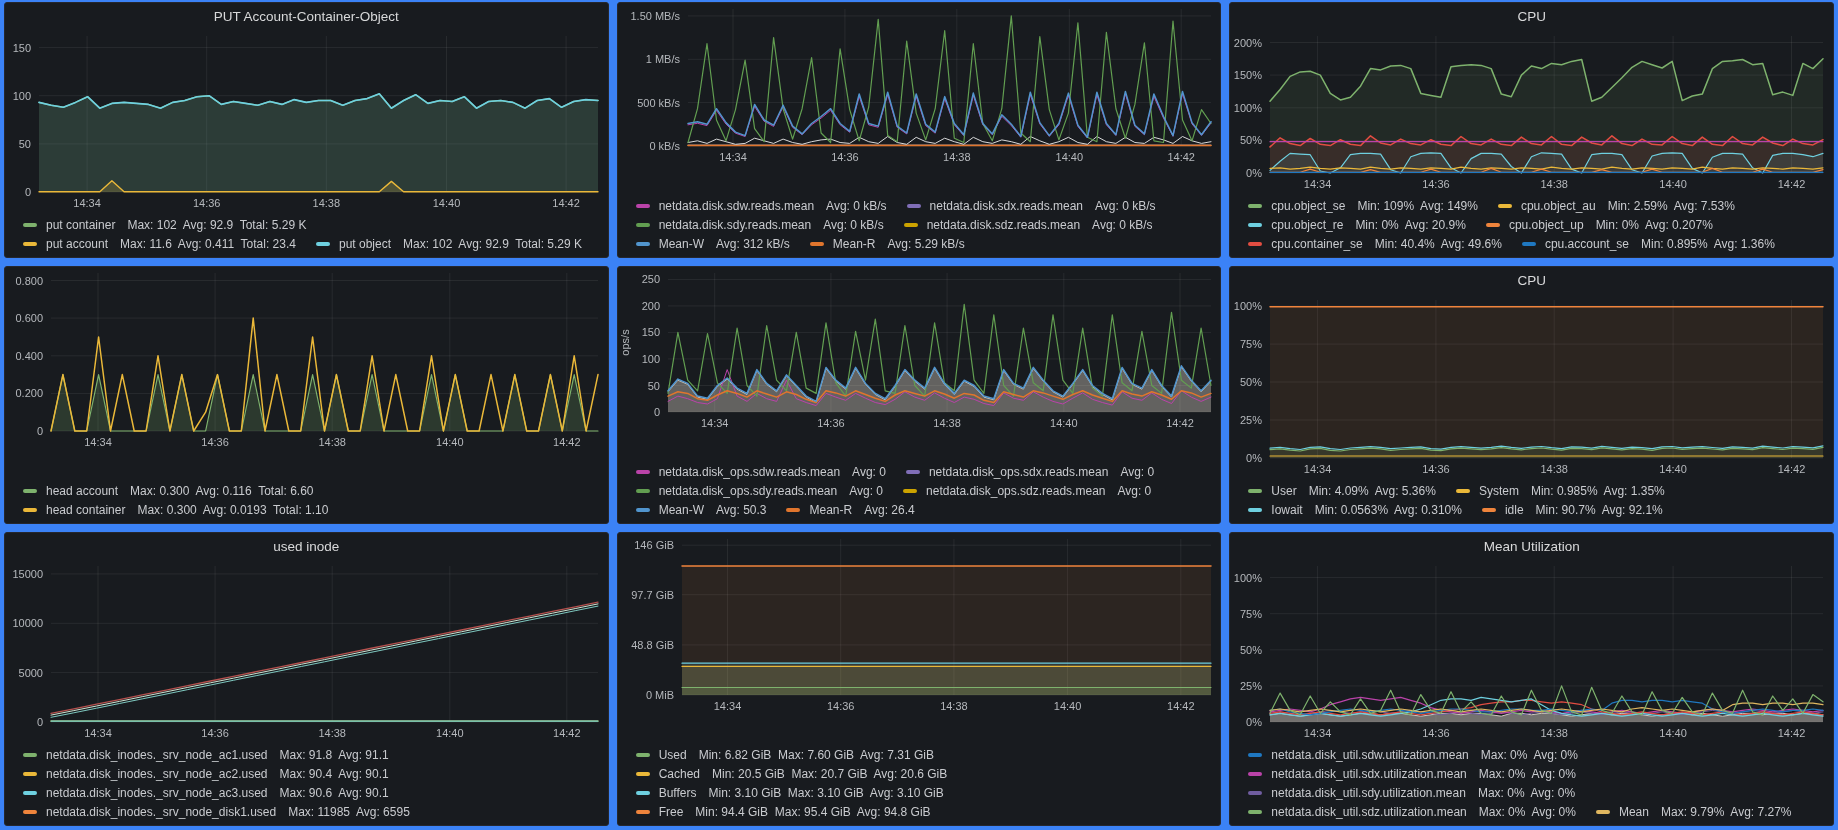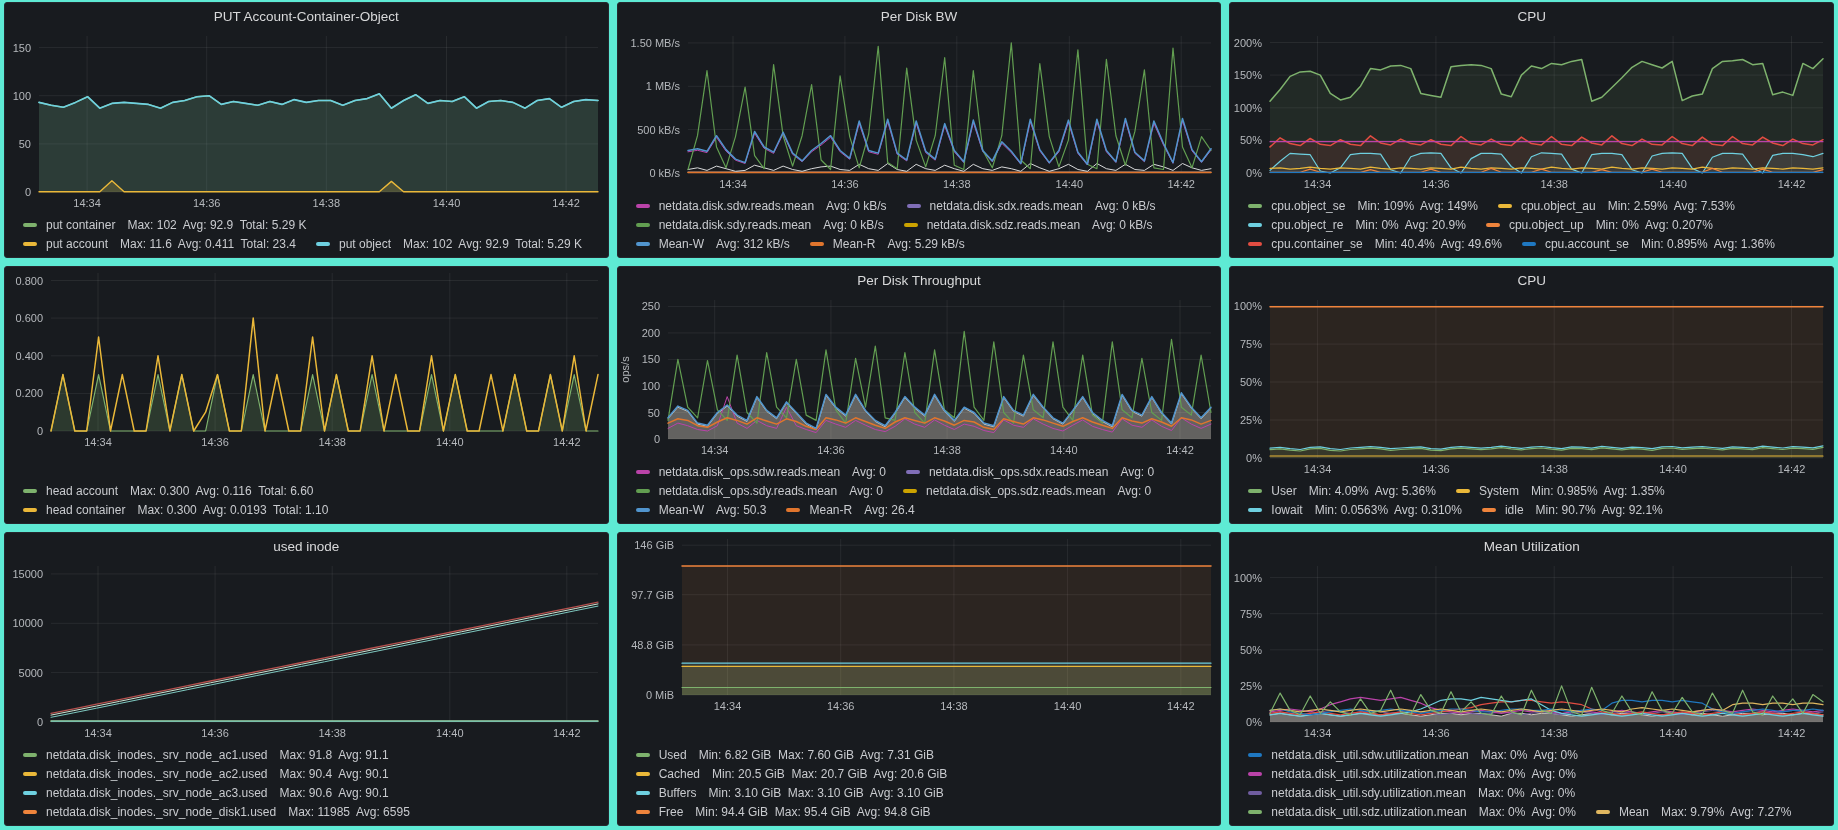--- a/index.html
+++ b/index.html
@@ -1,18 +1,18 @@
 <!DOCTYPE html>
 <html><head>
 <meta charset="utf-8">
 <style>
   html,body{margin:0;padding:0;background:#111217;font-family:"Liberation Sans",sans-serif;}
   .grid{box-sizing:border-box;width:1838px;height:830px;display:grid;
         grid-template-columns:repeat(3,1fr);grid-template-rows:256px 258px 294px;
-        gap:8px;padding:2px 4px 4px 4px;background:#5eead4;}
+        gap:8px;padding:2px 4px 4px 4px;background:#3b82f6;}
   .panel{background:#181b1f;border:1px solid #25272e;border-radius:3px;
          display:flex;flex-direction:column;min-width:0;overflow:hidden;}
   .ptitle{flex:none;height:27px;line-height:27px;text-align:center;color:#d8d9da;
           font-size:13.5px;font-weight:500;cursor:pointer;white-space:nowrap;}
   .chart{flex:1 1 auto;min-height:0;position:relative;}
   .chart svg{display:block;}
   .tick{fill:#b5b8bc;font-size:11px;font-family:"Liberation Sans",sans-serif;}
   .legend{flex:none;padding:1px 10px 6px 18px;font-size:12px;color:#c9cbcf;white-space:pre;}
   .lrow{display:flex;align-items:flex-end;height:19px;overflow:hidden;}
   .litem{display:inline-flex;align-items:center;margin-right:20px;flex:none;}
@@ -50,21 +50,20 @@
           <text class="tick" x="82.1" y="177" text-anchor="middle">14:34</text>
           <text class="tick" x="201.7" y="177" text-anchor="middle">14:36</text>
           <text class="tick" x="321.3" y="177" text-anchor="middle">14:38</text>
           <text class="tick" x="441.5" y="177" text-anchor="middle">14:40</text>
           <text class="tick" x="561.1" y="177" text-anchor="middle">14:42</text>
         </svg>
       </div>
     <div class="legend"><div class="lrow"><span class="litem"><span class="swatch" style="background: rgb(126, 178, 109);"></span><span class="lname">put container</span><span class="lstats">Max: 102  Avg: 92.9  Total: 5.29 K</span></span></div><div class="lrow"><span class="litem"><span class="swatch" style="background: rgb(234, 184, 57);"></span><span class="lname">put account</span><span class="lstats">Max: 11.6  Avg: 0.411  Total: 23.4</span></span><span class="litem"><span class="swatch" style="background: rgb(110, 208, 224);"></span><span class="lname">put object</span><span class="lstats">Max: 102  Avg: 92.9  Total: 5.29 K</span></span></div></div>
   </div>
   <div class="panel">
-    <div class="ptitle">Per Disk BW</div>
     <div class="chart">
         <svg width="603" height="163">
           <line x1="115.0" y1="6" x2="115.0" y2="143" stroke="rgba(255,255,255,0.07)"></line>
           <line x1="226.9" y1="6" x2="226.9" y2="143" stroke="rgba(255,255,255,0.07)"></line>
           <line x1="338.8" y1="6" x2="338.8" y2="143" stroke="rgba(255,255,255,0.07)"></line>
           <line x1="451.3" y1="6" x2="451.3" y2="143" stroke="rgba(255,255,255,0.07)"></line>
           <line x1="563.2" y1="6" x2="563.2" y2="143" stroke="rgba(255,255,255,0.07)"></line>
           <line x1="70" y1="143.0" x2="593" y2="143.0" stroke="rgba(255,255,255,0.07)"></line>
           <line x1="70" y1="99.6" x2="593" y2="99.6" stroke="rgba(255,255,255,0.07)"></line>
           <line x1="70" y1="56.3" x2="593" y2="56.3" stroke="rgba(255,255,255,0.07)"></line>
@@ -151,21 +150,20 @@
           <text class="tick" x="93.0" y="179" text-anchor="middle">14:34</text>
           <text class="tick" x="210.1" y="179" text-anchor="middle">14:36</text>
           <text class="tick" x="327.2" y="179" text-anchor="middle">14:38</text>
           <text class="tick" x="444.8" y="179" text-anchor="middle">14:40</text>
           <text class="tick" x="561.8" y="179" text-anchor="middle">14:42</text>
         </svg>
       </div>
     <div class="legend"><div class="lrow"><span class="litem"><span class="swatch" style="background: rgb(126, 178, 109);"></span><span class="lname">head account</span><span class="lstats">Max: 0.300  Avg: 0.116  Total: 6.60</span></span></div><div class="lrow"><span class="litem"><span class="swatch" style="background: rgb(234, 184, 57);"></span><span class="lname">head container</span><span class="lstats">Max: 0.300  Avg: 0.0193  Total: 1.10</span></span></div></div>
   </div>
   <div class="panel">
-    <div class="ptitle">Per Disk Throughput</div>
     <div class="chart">
         <svg width="603" height="165">
           <line x1="96.7" y1="6" x2="96.7" y2="145" stroke="rgba(255,255,255,0.07)"></line>
           <line x1="212.9" y1="6" x2="212.9" y2="145" stroke="rgba(255,255,255,0.07)"></line>
           <line x1="329.1" y1="6" x2="329.1" y2="145" stroke="rgba(255,255,255,0.07)"></line>
           <line x1="445.8" y1="6" x2="445.8" y2="145" stroke="rgba(255,255,255,0.07)"></line>
           <line x1="562.0" y1="6" x2="562.0" y2="145" stroke="rgba(255,255,255,0.07)"></line>
           <line x1="50" y1="145.0" x2="593" y2="145.0" stroke="rgba(255,255,255,0.07)"></line>
           <line x1="50" y1="118.5" x2="593" y2="118.5" stroke="rgba(255,255,255,0.07)"></line>
           <line x1="50" y1="91.9" x2="593" y2="91.9" stroke="rgba(255,255,255,0.07)"></line>

